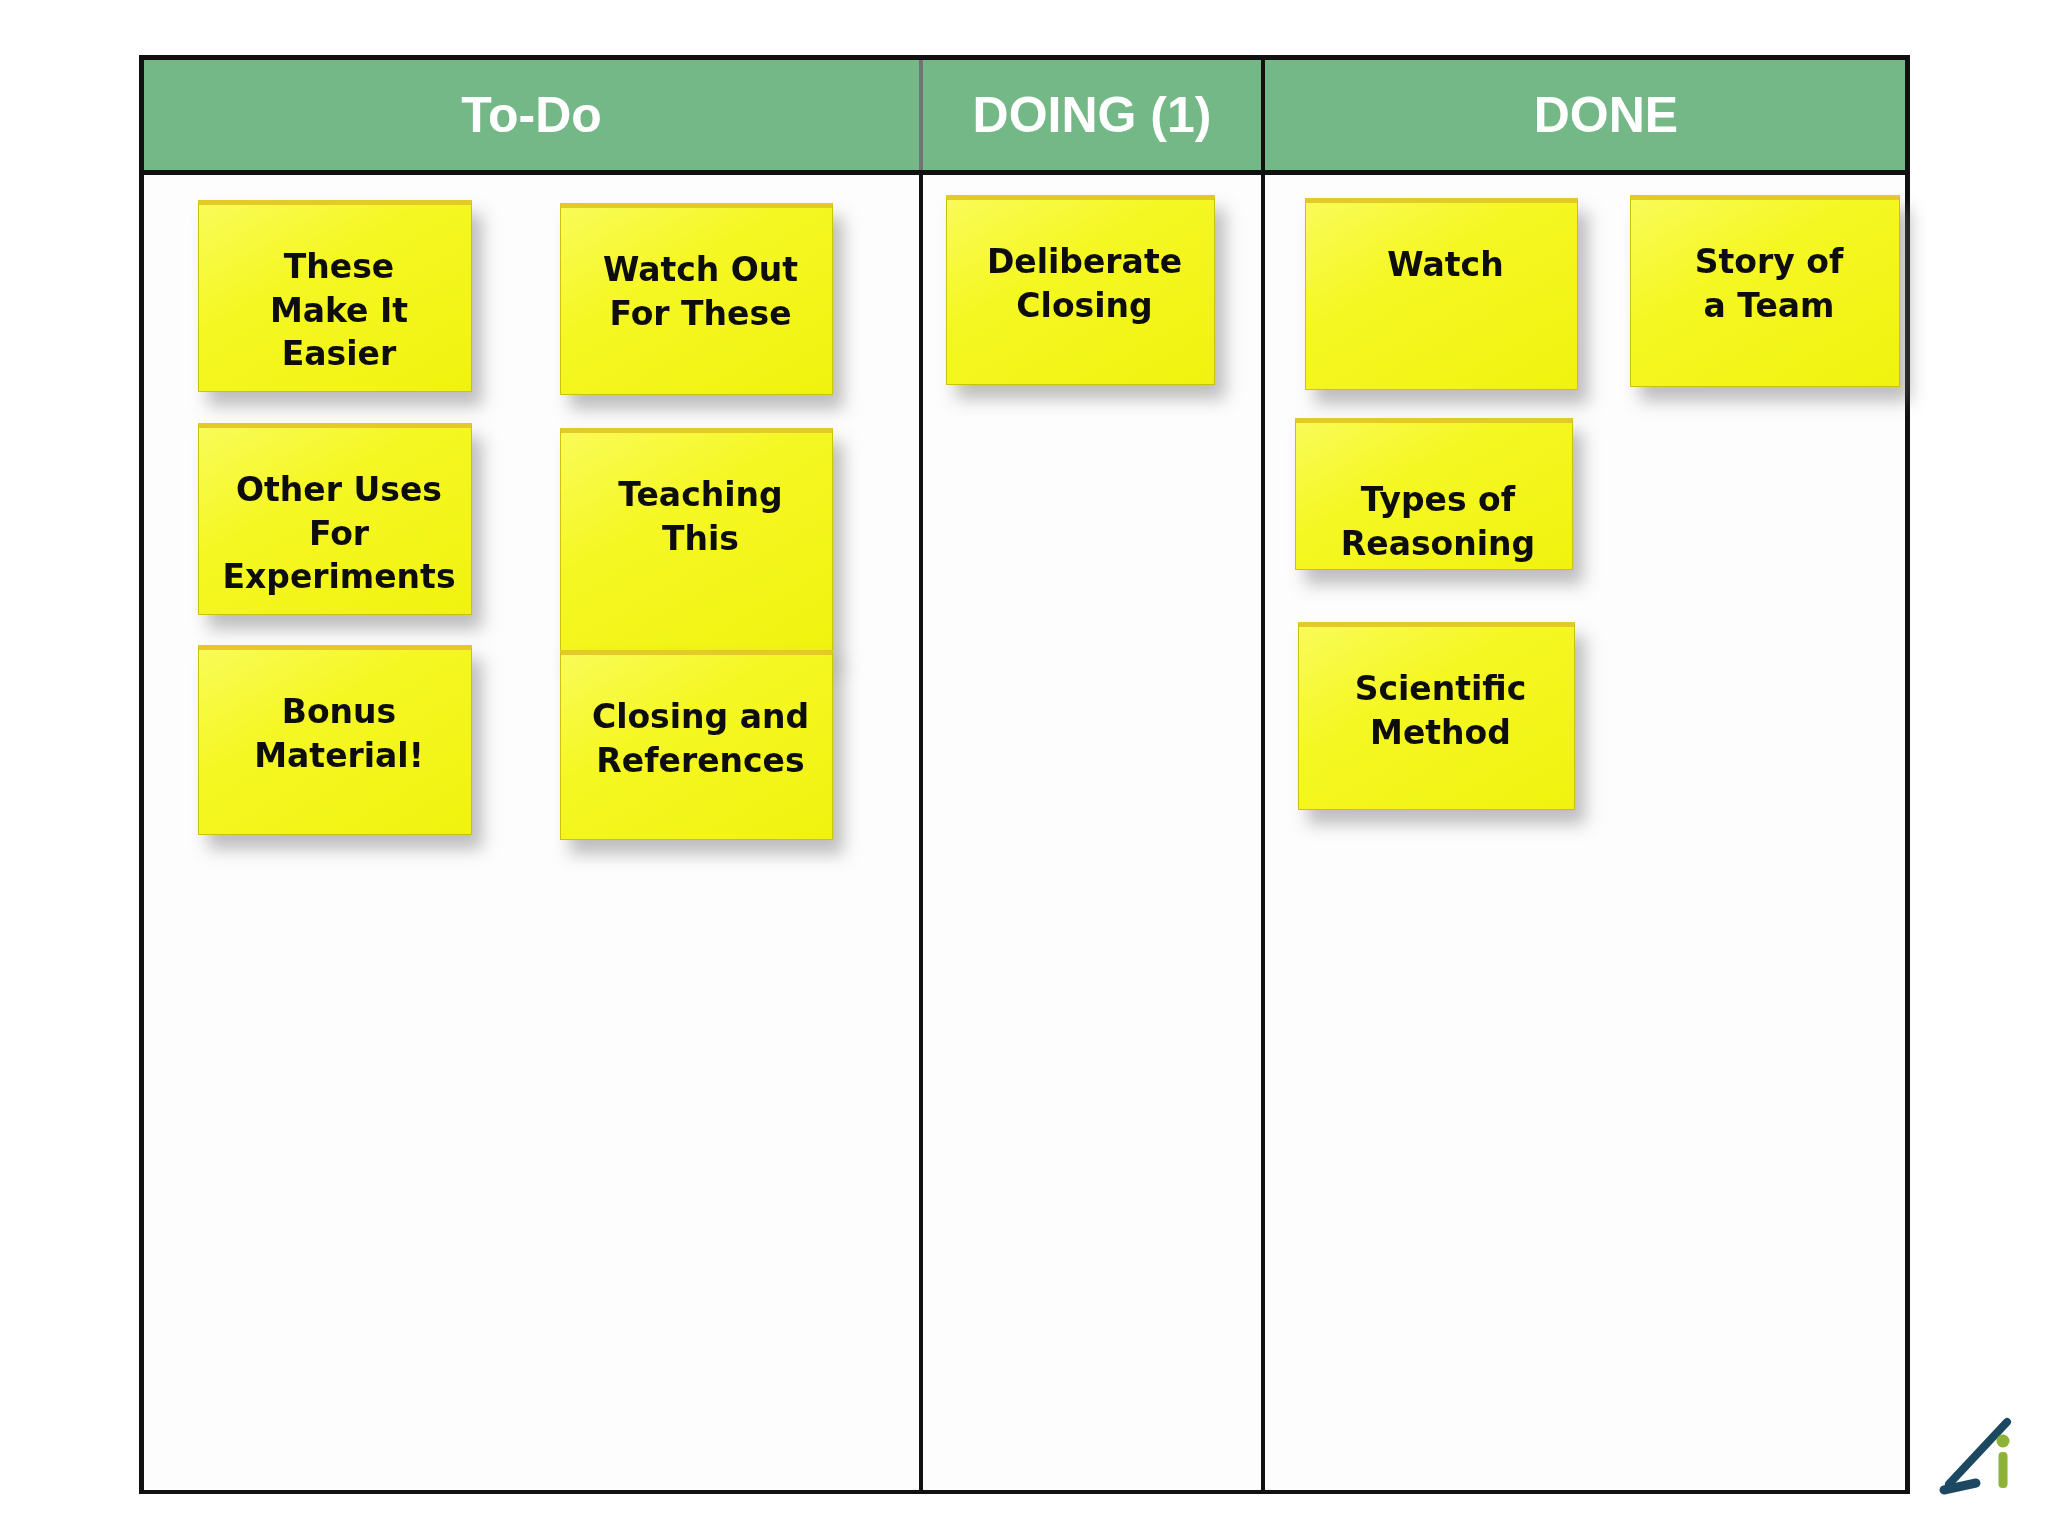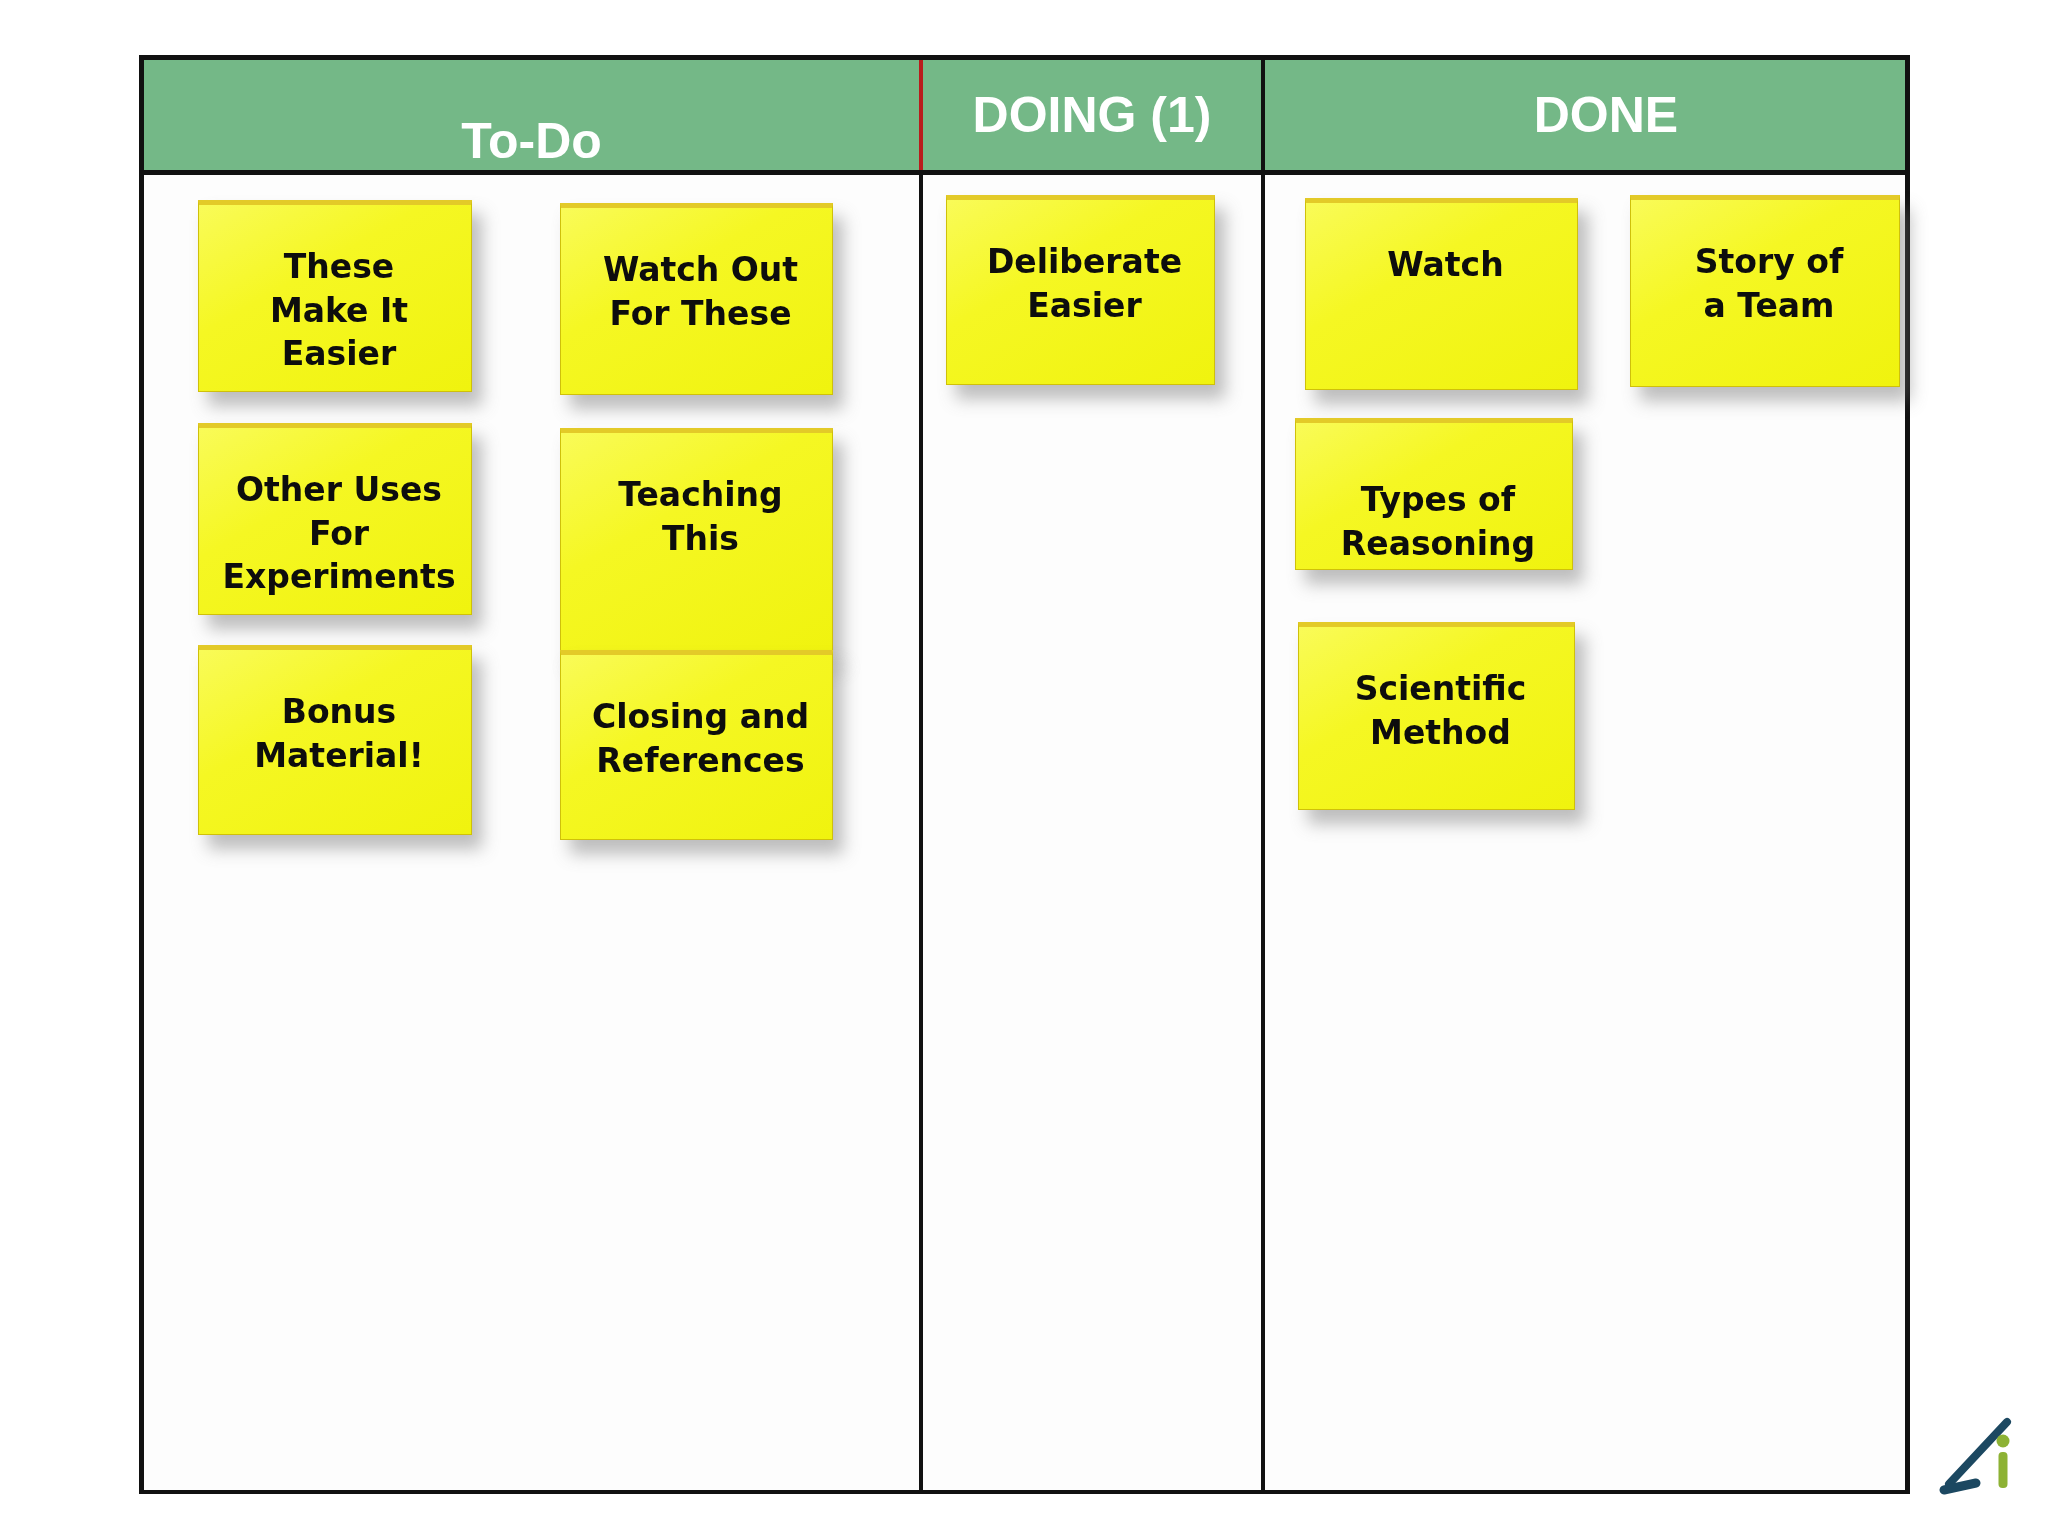--- a/index.html
+++ b/index.html
@@ -11,21 +11,21 @@
     position:absolute;left:139px;top:55px;width:1771px;height:1439px;
     border:5px solid #111111;box-sizing:border-box;background:#fdfdfd;
   }
   .header-row{display:flex;height:110px;border-bottom:5px solid #111111;}
   .col-head{
     background:#74b887;color:#ffffff;
     font-family:"Liberation Sans",sans-serif;font-weight:bold;font-size:50px;
     display:flex;align-items:center;justify-content:center;
     box-sizing:border-box;
   }
-  .col-head.todo{width:779px;border-right:4px solid #b91c1c;align-items:flex-end;}
+  .col-head.todo{width:779px;border-right:4px solid #737373;}
   .col-head.doing{width:342px;border-right:4px solid #111111;}
   .col-head.done{flex:1;padding-left:42px;}
   .body-row{display:flex;height:1315px;}
   .col-body{position:relative;box-sizing:border-box;background:#fdfdfd;}
   .col-body.todo{width:779px;border-right:4px solid #111111;}
   .col-body.doing{width:342px;border-right:4px solid #111111;}
   .col-body.done{flex:1;}
   .note{
     position:absolute;box-sizing:border-box;
     background:linear-gradient(150deg,#f9fb58 0%,#f5f723 38%,#f0f30e 100%);
@@ -83,21 +83,21 @@
       </div>
       <div class="note" style="left:416px;top:475px;width:273px;height:190px;">
         <span class="note-text">Closing and
 References</span>
       </div>
     </div>
 
     <div class="col-body doing">
       <div class="note" style="left:23px;top:20px;width:269px;height:190px;">
         <span class="note-text">Deliberate
-Easier</span>
+Closing</span>
       </div>
     </div>
 
     <div class="col-body done">
       <div class="note" style="left:40px;top:23px;width:273px;height:192px;">
         <span class="note-text">Watch</span>
       </div>
       <div class="note" style="left:365px;top:20px;width:270px;height:192px;">
         <span class="note-text">Story of
 a Team</span>

